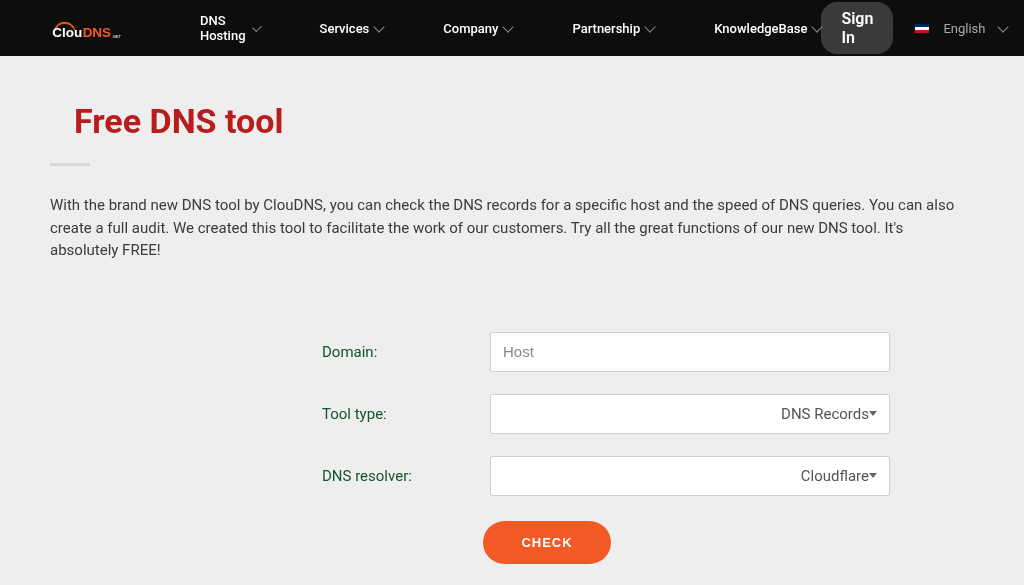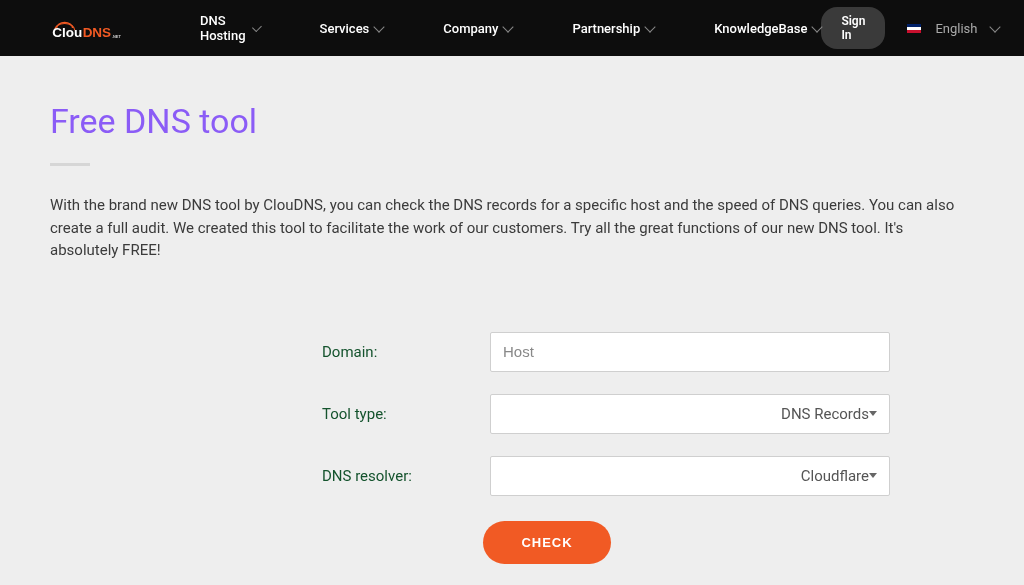--- a/index.html
+++ b/index.html
@@ -4,25 +4,25 @@
 <style>
   * { box-sizing: border-box; margin: 0; padding: 0; }
   body { font-family: -apple-system, BlinkMacSystemFont, "Segoe UI", Roboto, Arial, sans-serif; background: #eeeeee; width: 1024px; height: 585px; overflow: hidden; color: #333; }
   .topbar { background: #0d0d0d; height: 56px; display: flex; align-items: center; padding: 0 40px 0 50px; }
   .logo { display: flex; align-items: center; margin-right: 60px; }
   .logo svg { height: 30px; }
   .nav { display: flex; gap: 60px; flex: 1; }
   .nav-item { color: #ffffff; font-size: 13px; font-weight: 500; display: flex; align-items: center; gap: 6px; cursor: pointer; }
   .chev { width: 8px; height: 8px; border-right: 1.5px solid #888; border-bottom: 1.5px solid #888; transform: rotate(45deg); margin-top: -3px; }
   .right-area { display: flex; align-items: center; gap: 22px; }
-  .signin { background: #3a3a3a; color: #fff; font-size: 12px; font-weight: 600; padding: 7px 20px; border-radius: 16px; cursor: pointer; }
+  .signin { background: #3a3a3a; color: #fff; font-size: 16px; font-weight: 600; padding: 7px 20px; border-radius: 16px; cursor: pointer; }
   .lang { color: #aaa; font-size: 13px; display: flex; align-items: center; gap: 14px; cursor: pointer; }
   .flag { width: 14px; height: 9px; background: linear-gradient(180deg,#012169 33%,#fff 33%,#fff 66%,#c8102e 66%); position: relative; }
   .content { padding: 45px 50px 0 50px; }
-  h1 { font-size: 34px; font-weight: 400; color: #8b5cf6; margin-bottom: 22px; }
+  h1 { font-size: 34px; font-weight: 700; color: #b91c1c; margin-bottom: 22px; margin-left: 24px; }
   .rule { width: 40px; height: 3px; background: #d6d6d6; margin-bottom: 28px; }
   .desc { font-size: 15px; line-height: 1.5; color: #3b3b3b; max-width: 920px; }
   .form { margin-top: 70px; max-width: 780px; margin-left: auto; margin-right: auto; padding-left: 200px; }
   .row { display: flex; align-items: center; margin-bottom: 22px; }
   .lbl { width: 130px; font-size: 15px; color: #14532d; font-weight: 400; }
   .field { flex: 0 0 400px; margin-left: 38px; }
   input[type=text], .select { width: 400px; height: 40px; border: 1px solid #cfcfcf; background: #fff; padding: 0 12px; font-size: 15px; color: #555; border-radius: 2px; }
   input::placeholder { color: #888; }
   .select { display: flex; align-items: center; justify-content: flex-end; cursor: pointer; }
   .tri { width: 0; height: 0; border-left: 4px solid transparent; border-right: 4px solid transparent; border-top: 5px solid #666; }

